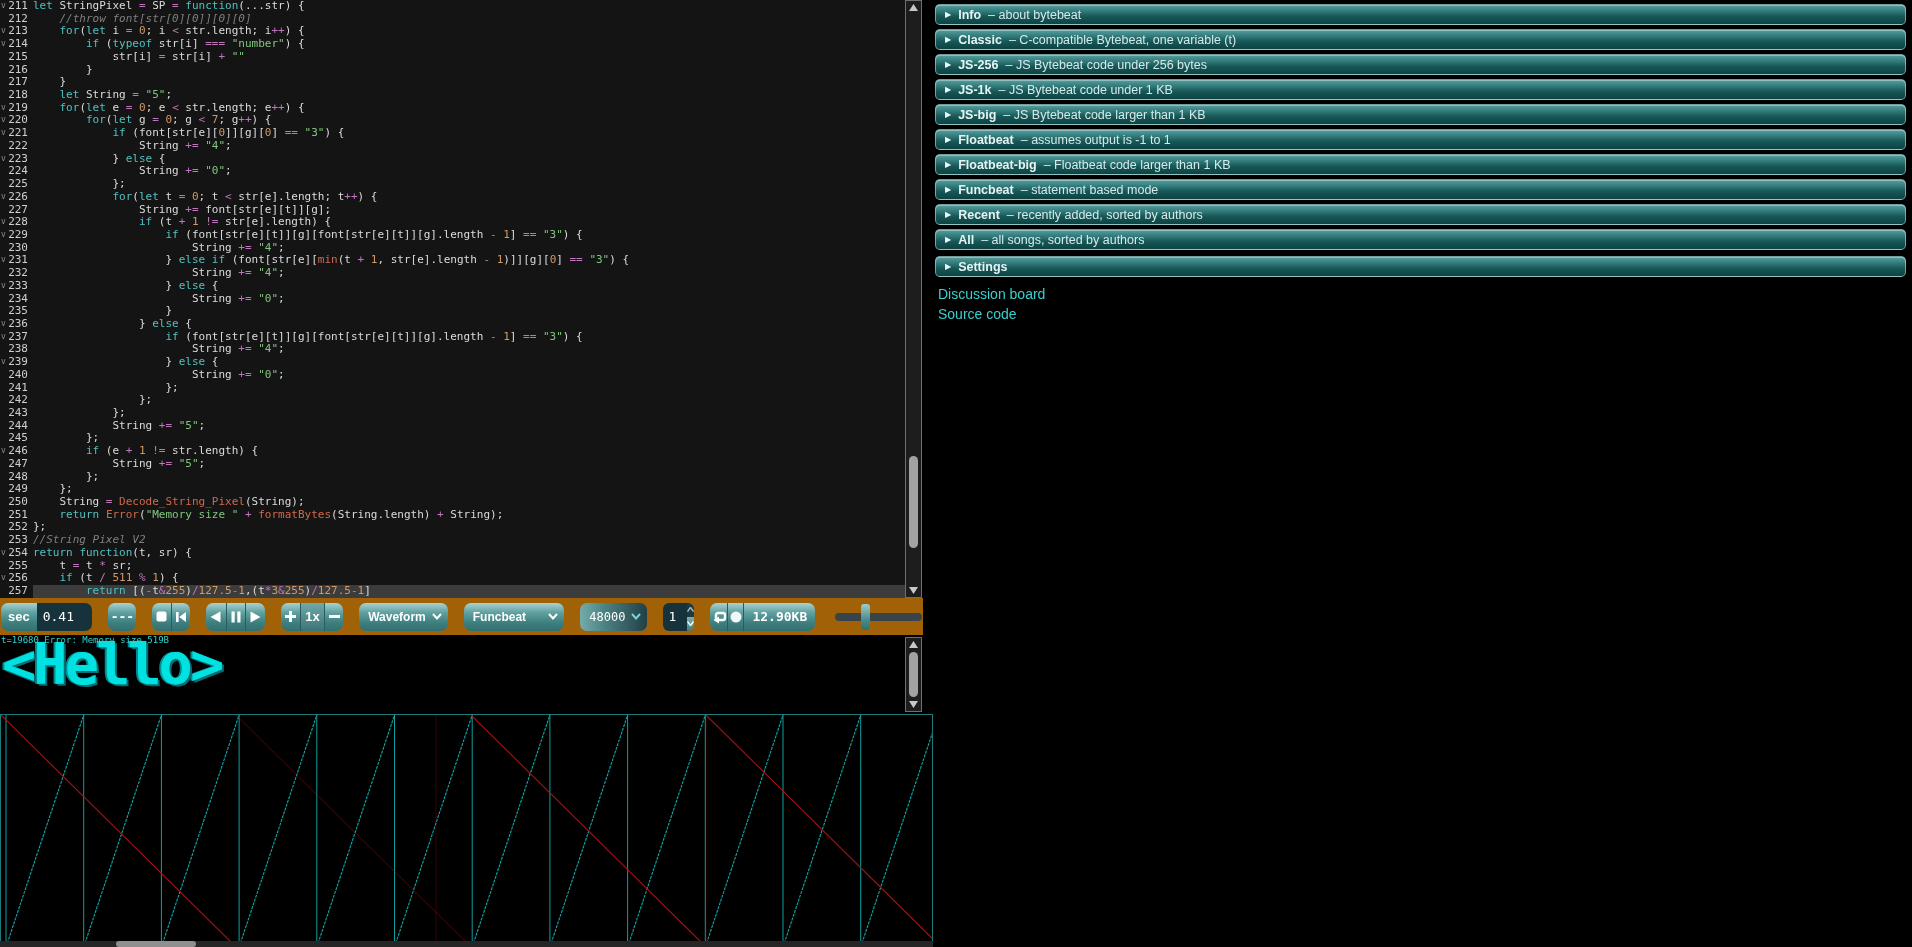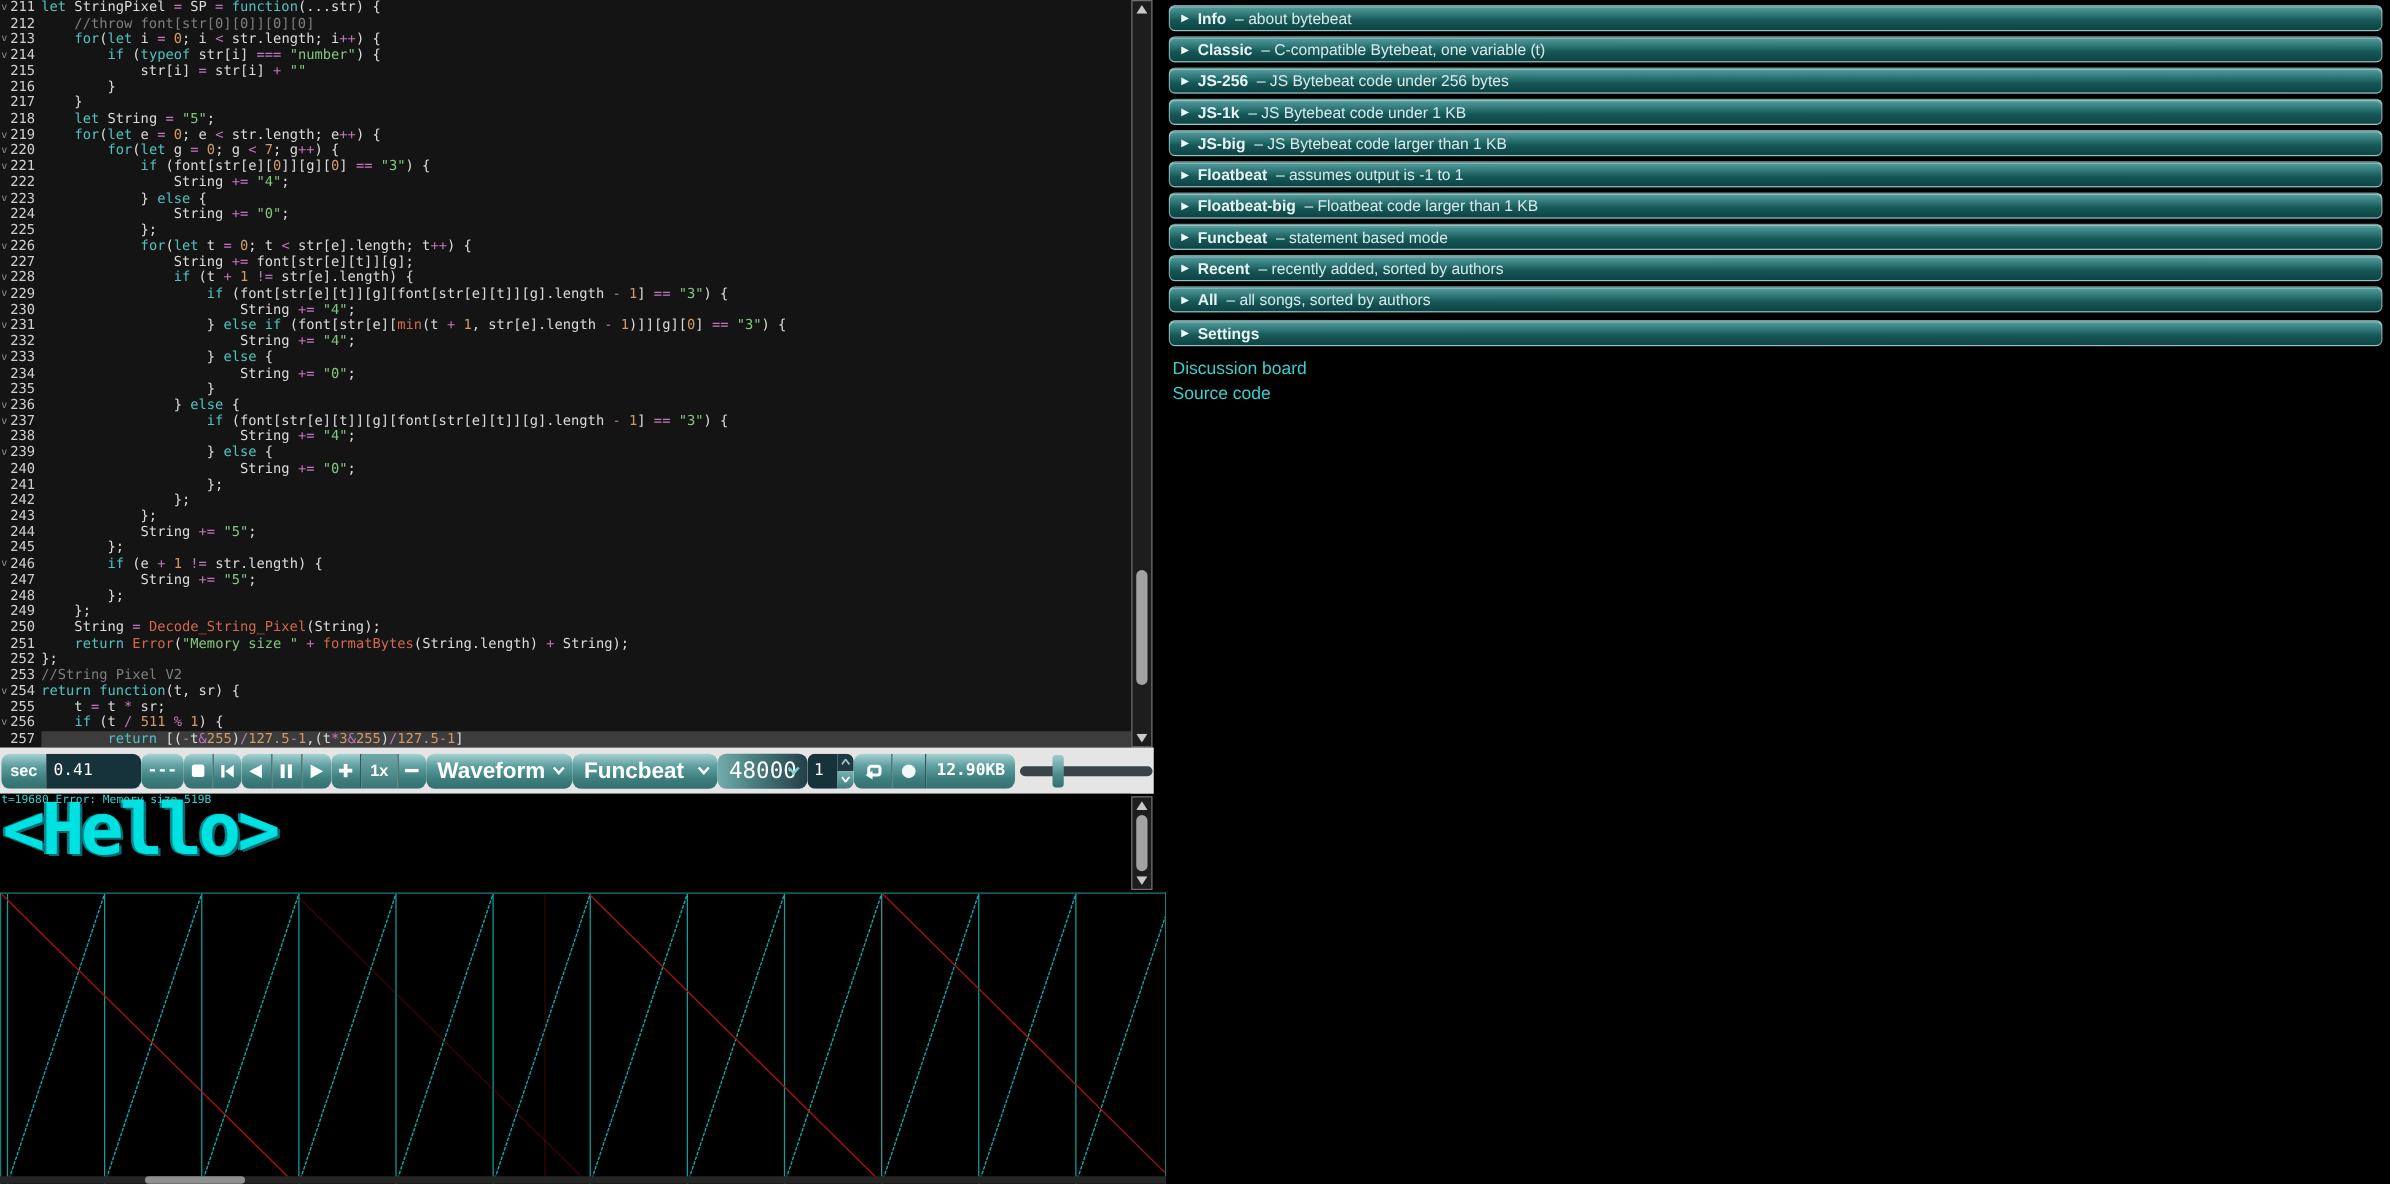--- a/index.html
+++ b/index.html
@@ -10,46 +10,46 @@
   #editor { position:absolute; left:0; top:0; width:905px; height:598px;
             background:#141414; overflow:hidden;
             font-family:"DejaVu Sans Mono", monospace; font-size:11px; }
   .code-row { display:flex; height:12.72px; line-height:12.72px; white-space:pre; }
   .gutter { width:33px; flex:none; position:relative; color:#cfcfcf;
             text-align:right; padding-right:5px; background:#141414; }
   .fold { position:absolute; left:1px; top:0; color:#8f8f8f; font-size:8px; }
   .codetxt { flex:1; color:#dcdcdc; }
   .code-row.active .codetxt { background:#3c3c3c; }
   .tk-k { color:#4fc2c2; } .tk-o { color:#c076bd; } .tk-s { color:#82c57f; }
-  .tk-n { color:#d19a66; } .tk-f { color:#d1694a; } .tk-c { color:#7f7f7f; }
+  .tk-n { color:#d19a66; } .tk-f { color:#d1694a; } .tk-c { color:#7f7f7f;font-style:italic; }
   .tk-p { color:#dcdcdc; }
 
   
   .vscroll { position:absolute; width:17px; background:#1d1d1d;
              border:1px solid #6f6f6f; }
   .varrow { position:absolute; left:0; width:15px; height:14px; text-align:center; }
   .varrow svg { display:block; margin:3px auto 0; }
   .vthumb { position:absolute; left:3px; width:9px; background:#a2a2a2; border-radius:5px; }
   #editor-vscroll { left:905px; top:0; height:598px; }
   #canvas-vscroll { left:905px; top:637px; height:75px; }
   #hscroll { position:absolute; left:0; top:941px; width:933px; height:6px; background:#262626; }
   #hscroll .hthumb { position:absolute; left:116px; top:0; width:80px; height:6px;
                      background:#8f8f8f; border-radius:3px; }
 
   
   #controls { position:absolute; left:0; top:598px; width:923px; height:37px;
-              display:flex; align-items:center; gap:0; padding:0 1px; background:#e5e5e5;justify-content:flex-end; }
+              display:flex; align-items:center; gap:16px; padding:0 1px; background:#a16207; }
   .tbtn { height:28px; display:flex; align-items:center; justify-content:center;
           background:linear-gradient(180deg,#a7d2d2 0%,#5f9f9f 35%,#3e7f7f 70%,#356f6f 100%);
           color:#fff; font-weight:bold; font-size:13px; border:0; cursor:pointer; }
   .grp { display:flex; height:28px; border-radius:7px; overflow:hidden; }
   .grp > * + * { border-left:1px solid #2a5c5c; }
   .dark-in { background:#16333c; color:#fff; border:0; height:28px;
              font-family:"DejaVu Sans Mono", monospace; font-size:13px; padding:0 6px; }
-  .sel { position:relative; padding:0 22px 0 9px; font-weight:bold; font-size:18px;
+  .sel { position:relative; padding:0 22px 0 9px; font-weight:bold; font-size:12px;
          border-radius:7px; }
   .sel .chev { position:absolute; right:6px; top:10px; }
   .mono { font-family:"DejaVu Sans Mono", monospace; }
   #speed-label { background:linear-gradient(180deg,#6fa9a9,#3a7474); width:30px; }
   #samplerate { background:linear-gradient(90deg,#74abab 0%,#4d8484 35%,#223f47 100%); }
   #counter-wrap { display:flex; height:28px; border-radius:6px; overflow:hidden; }
   #counter-input { width:24px; padding:0 2px 0 5px; }
   .spinners { width:13px; display:flex; flex-direction:column; }
   .spin { flex:1; display:flex; align-items:center; justify-content:center; }
   .spin.up { background:#1d3a42; }

